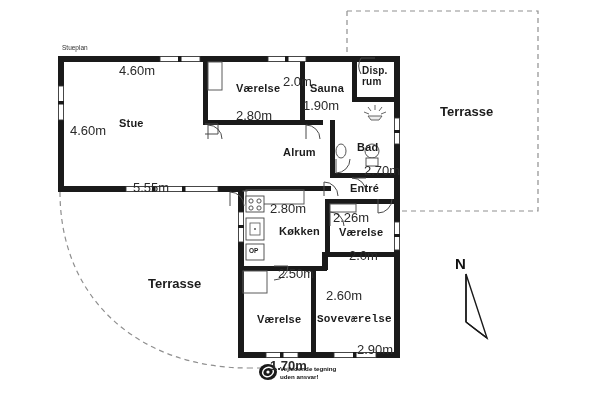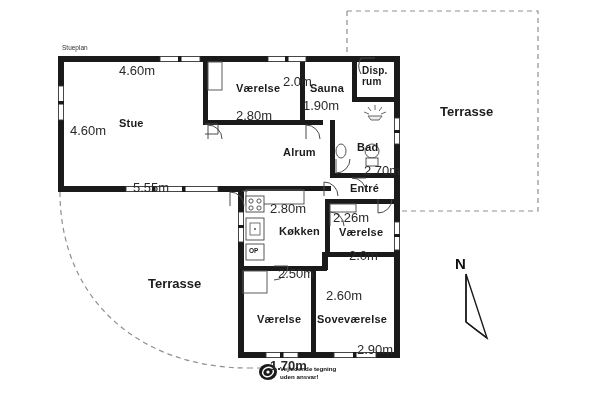--- a/index.html
+++ b/index.html
@@ -218,21 +218,21 @@
 <div class="lbl room-name" style="left:357px;top:141px;">Bad</div>
 
 <div class="lbl room-name" style="left:283px;top:146px;">Alrum</div>
 
 <div class="lbl room-name" style="left:350px;top:182px;">Entré</div>
 
 <div class="lbl room-name" style="left:279px;top:225px;">Køkken</div>
 
 <div class="lbl room-name" style="left:339px;top:226px;">Værelse</div>
 
-<div class="lbl room-name" style="left:317px;top:313px;">Soveværelse</div>
+<div class="lbl room-name" style="left:317px;top:313px;font-family:Liberation Mono, monospace;">Soveværelse</div>
 
 <div class="lbl room-name" style="left:257px;top:313px;">Værelse</div>
 
 <div class="lbl terr" style="left:148px;top:276px;">Terrasse</div>
 
 <div class="lbl terr" style="left:440px;top:104px;">Terrasse</div>
 
 <div class="lbl dim" style="left:119px;top:63px;">4.60m</div>
 <div class="lbl dim" style="left:70px;top:123px;">4.60m</div>
 <div class="lbl dim" style="left:133px;top:180px;">5.55m</div>

